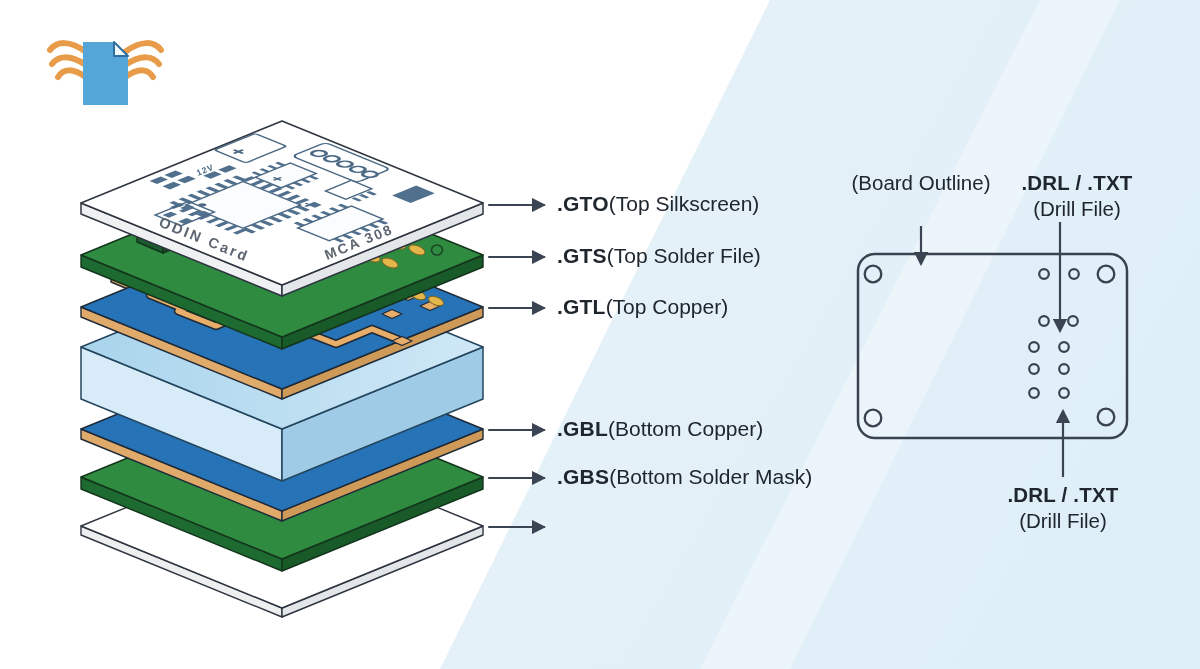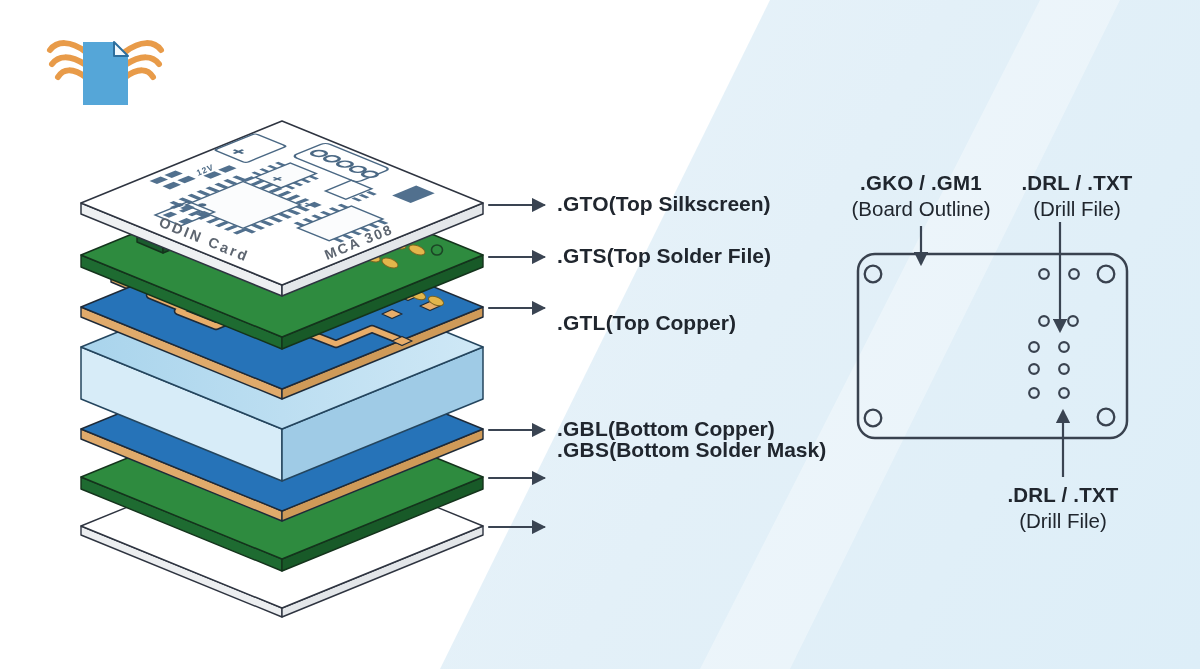--- a/index.html
+++ b/index.html
@@ -9,21 +9,21 @@
   .bg-diagonal{position:absolute;inset:0;
      background:linear-gradient(120deg,#eef6fb 0%,#e3f0f8 60%,#ddeef8 100%);
      clip-path:polygon(770px 0,1200px 0,1200px 669px,440px 669px);}
   .bg-diagonal2{position:absolute;inset:0;background:rgba(255,255,255,.35);
      clip-path:polygon(1040px 0,1120px 0,790px 669px,700px 669px);}
   svg.scene{position:absolute;left:0;top:0;}
   
   .llabel{position:absolute;left:557px;transform:translateY(-54%);white-space:nowrap;
           font-size:21px;color:#20262e;}
   .llabel .ext{font-weight:700;letter-spacing:.2px;}
-  .llabel .desc{font-weight:700;}
+  .llabel .desc{font-weight:400;}
   
   .rlabel{position:absolute;width:220px;text-align:center;line-height:26px;
           font-size:20.5px;color:#20262e;white-space:nowrap;}
   .rlabel .title{font-weight:700;display:block;letter-spacing:.2px;}
   .rlabel .subtitle{font-weight:400;display:block;}
 </style>
 </head>
 <body>
 
 <div class="canvas">
@@ -231,32 +231,31 @@
       </g>
     </g>
   </svg>
 
   <div class="llabel" style="top:205px">
     <span class="ext">.GTO</span><span class="desc">(Top Silkscreen)</span>
   </div>
   <div class="llabel" style="top:257px">
     <span class="ext">.GTS</span><span class="desc">(Top Solder File)</span>
   </div>
-  <div class="llabel" style="top:324px">
+  <div class="llabel" style="top:308px">
     <span class="ext">.GTL</span><span class="desc">(Top Copper)</span>
   </div>
   <div class="llabel" style="top:430px">
     <span class="ext">.GBL</span><span class="desc">(Bottom Copper)</span>
   </div>
-  <div class="llabel" style="top:451px">
+  <div class="llabel" style="top:478px">
     <span class="ext">.GBS</span><span class="desc">(Bottom Solder Mask)</span>
   </div>
 
   <div class="rlabel" style="left:811px;top:170px">
-    <span class="title">.GKO / .GM1</span>
     <span class="subtitle">(Board Outline)</span>
   </div>
   <div class="rlabel" style="left:967px;top:170px">
     <span class="title">.DRL / .TXT</span>
     <span class="subtitle">(Drill File)</span>
   </div>
   <div class="rlabel" style="left:953px;top:482px">
     <span class="title">.DRL / .TXT</span>
     <span class="subtitle">(Drill File)</span>
   </div>

